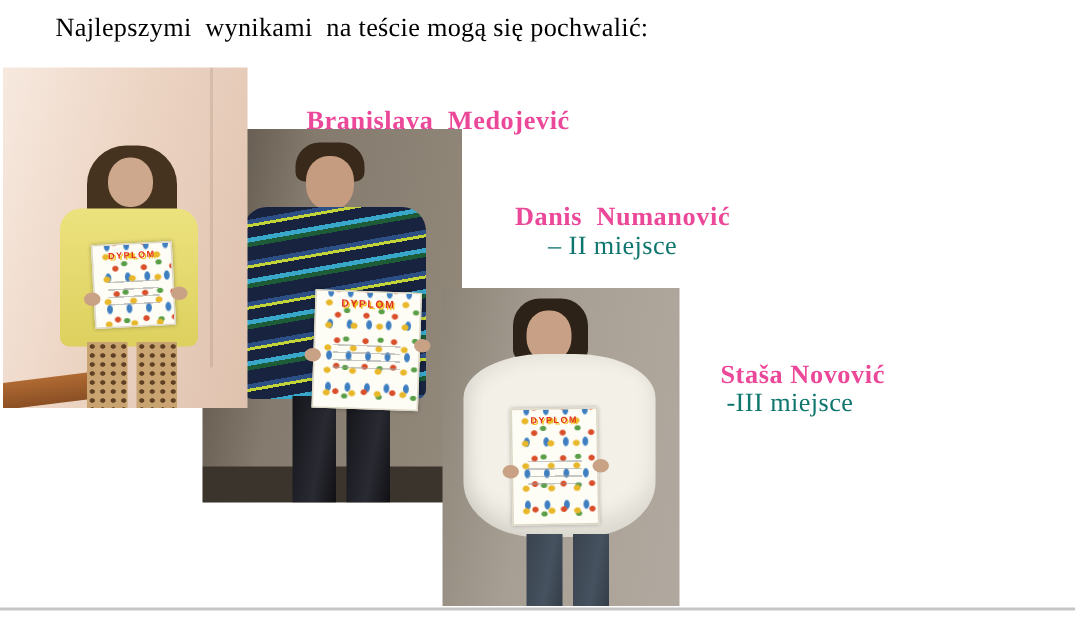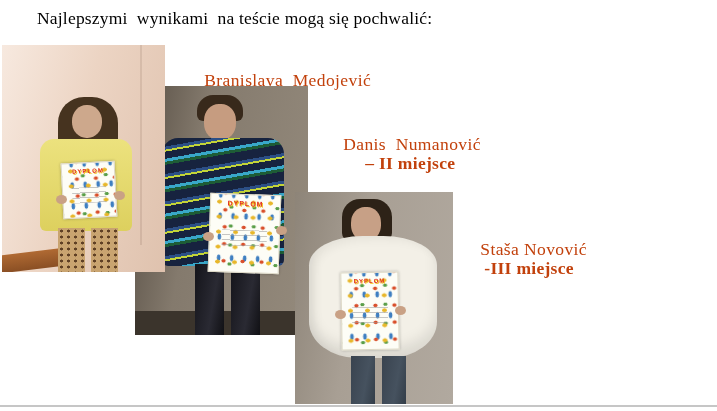--- a/index.html
+++ b/index.html
@@ -7,22 +7,22 @@
     position:relative;width:717px;height:411px;background:#ffffff;overflow:hidden;
     font-family:"Liberation Serif","DejaVu Serif",serif;color:#000;
   }
   
   .title{
     position:absolute;left:37px;top:8px;font-size:17.5px;letter-spacing:.2px;
     white-space:pre;color:#000;
   }
   .winner{position:absolute;line-height:19px;}
   .wline{white-space:pre;font-size:17.5px;}
-  .wname{color:#c2410c;font-weight:normal;letter-spacing:.4px;}
-  .wplace{color:#c2410c;font-weight:bold;letter-spacing:.3px;}
+  .wname{color:#ec4899;font-weight:bold;letter-spacing:.4px;}
+  .wplace{color:#0f766e;font-weight:normal;letter-spacing:.3px;}
   .wpoints{color:#000;font-weight:normal;}
   #winner1{left:178px;top:52px;}
   #winner1 .wplace{margin-left:8px;}
   #winner1 .wpoints{margin-left:22px;}
   #winner2{left:317px;top:116px;}
   #winner2 .wplace{margin-left:22px;}
   #winner3{left:454px;top:221px;}
   #winner3 .wplace{margin-left:4px;}
   .pts-line{font-size:17.5px;font-weight:normal;}
 

